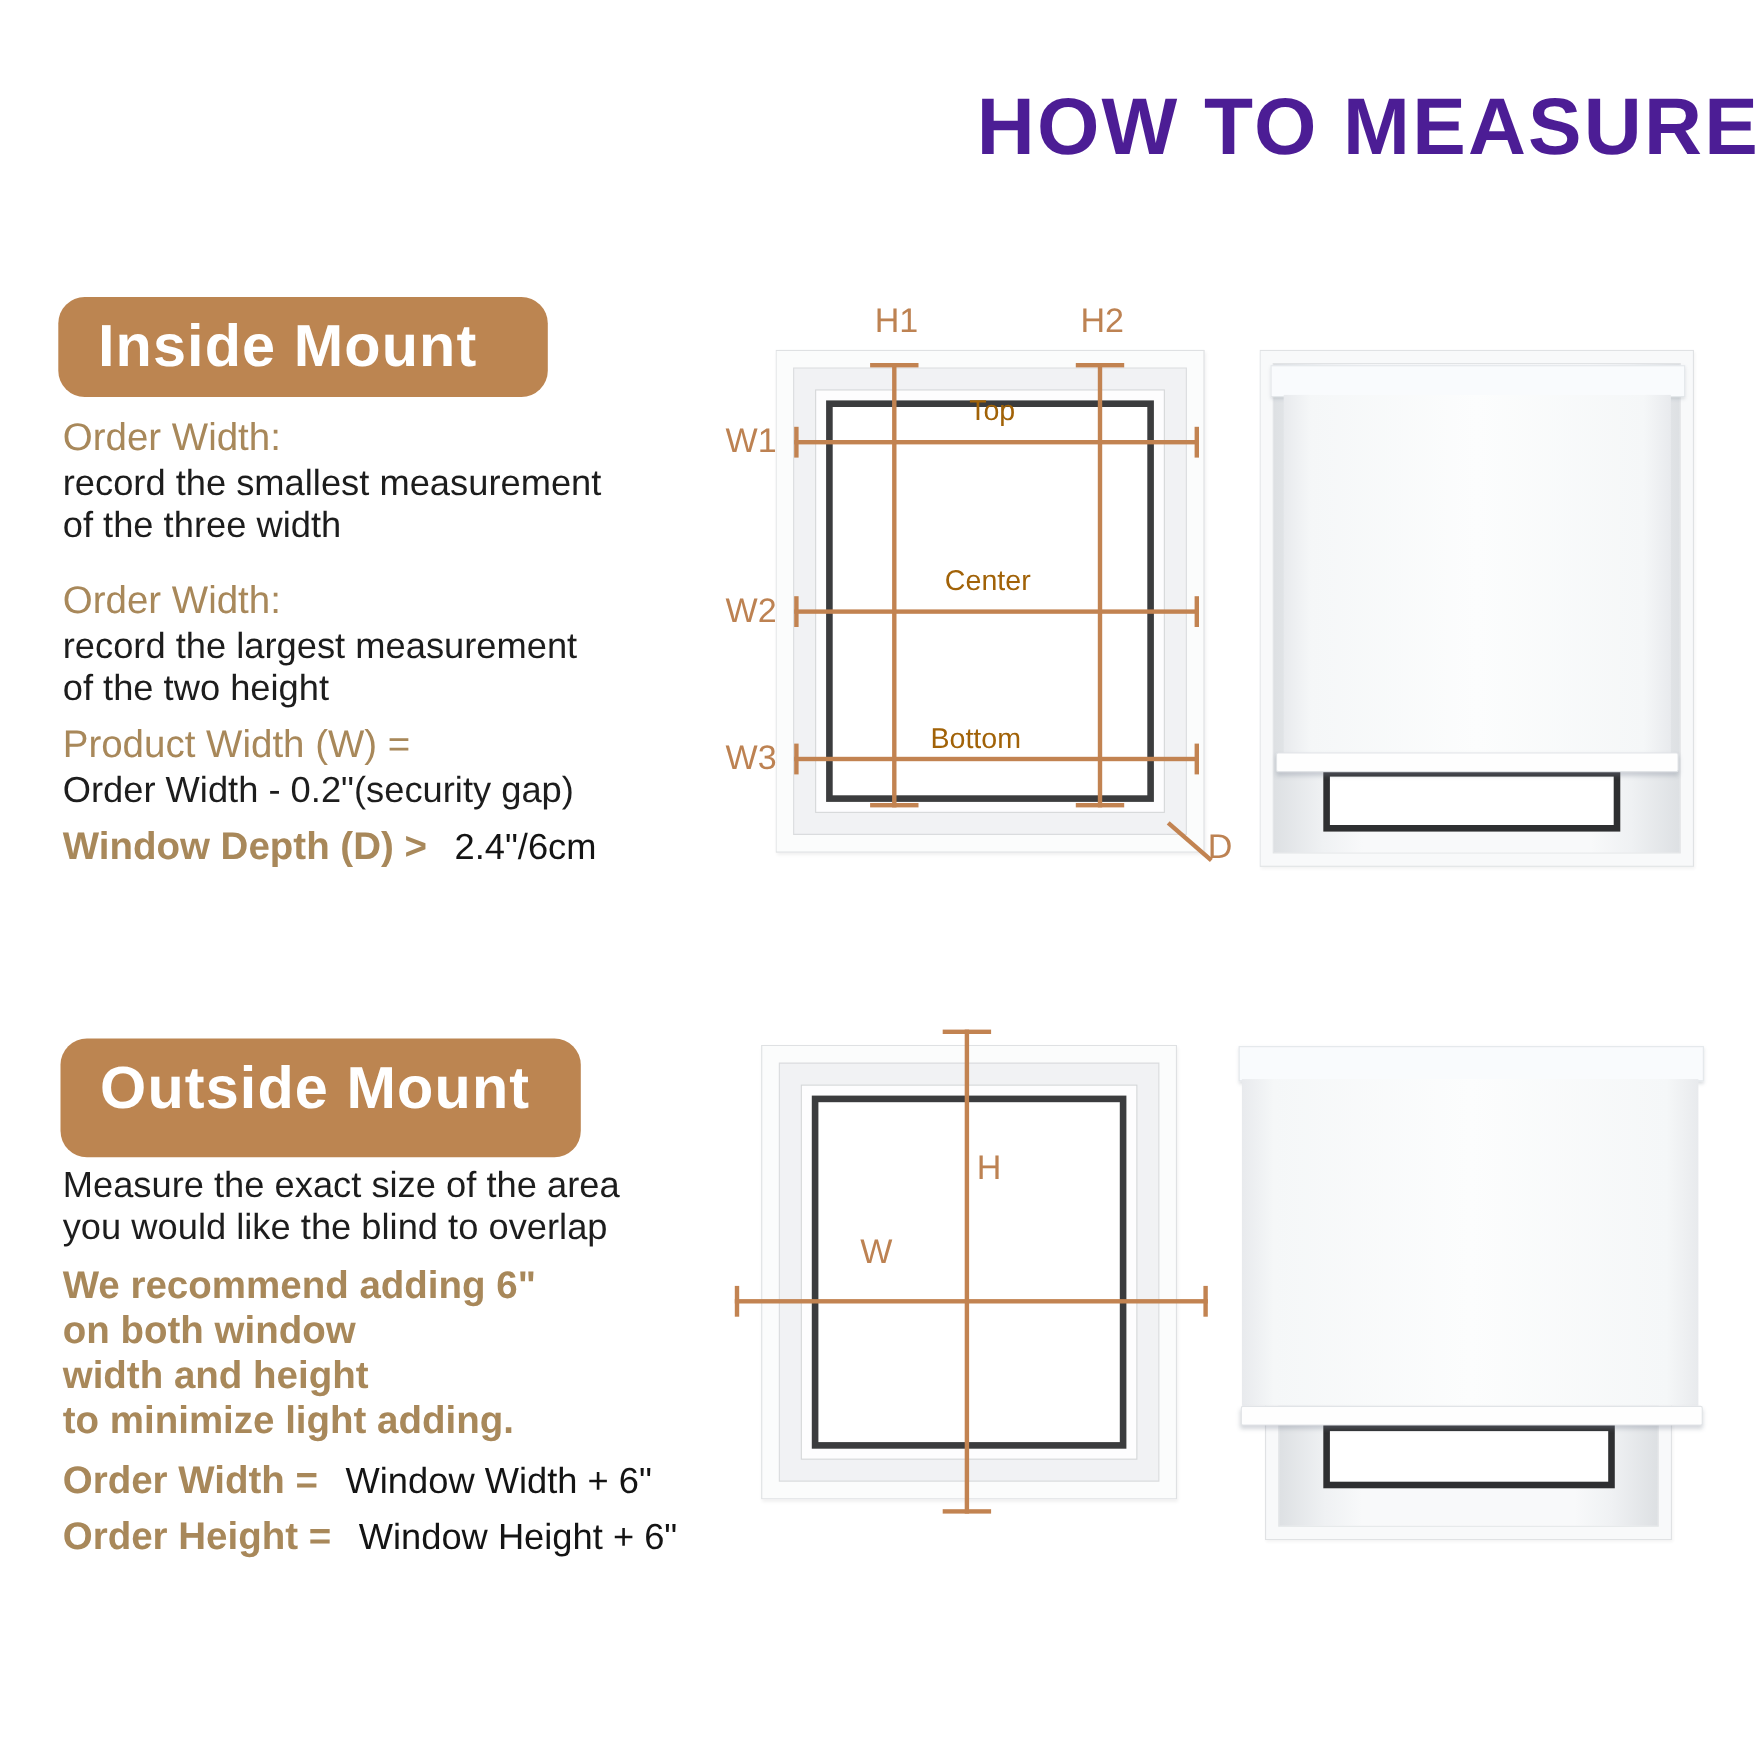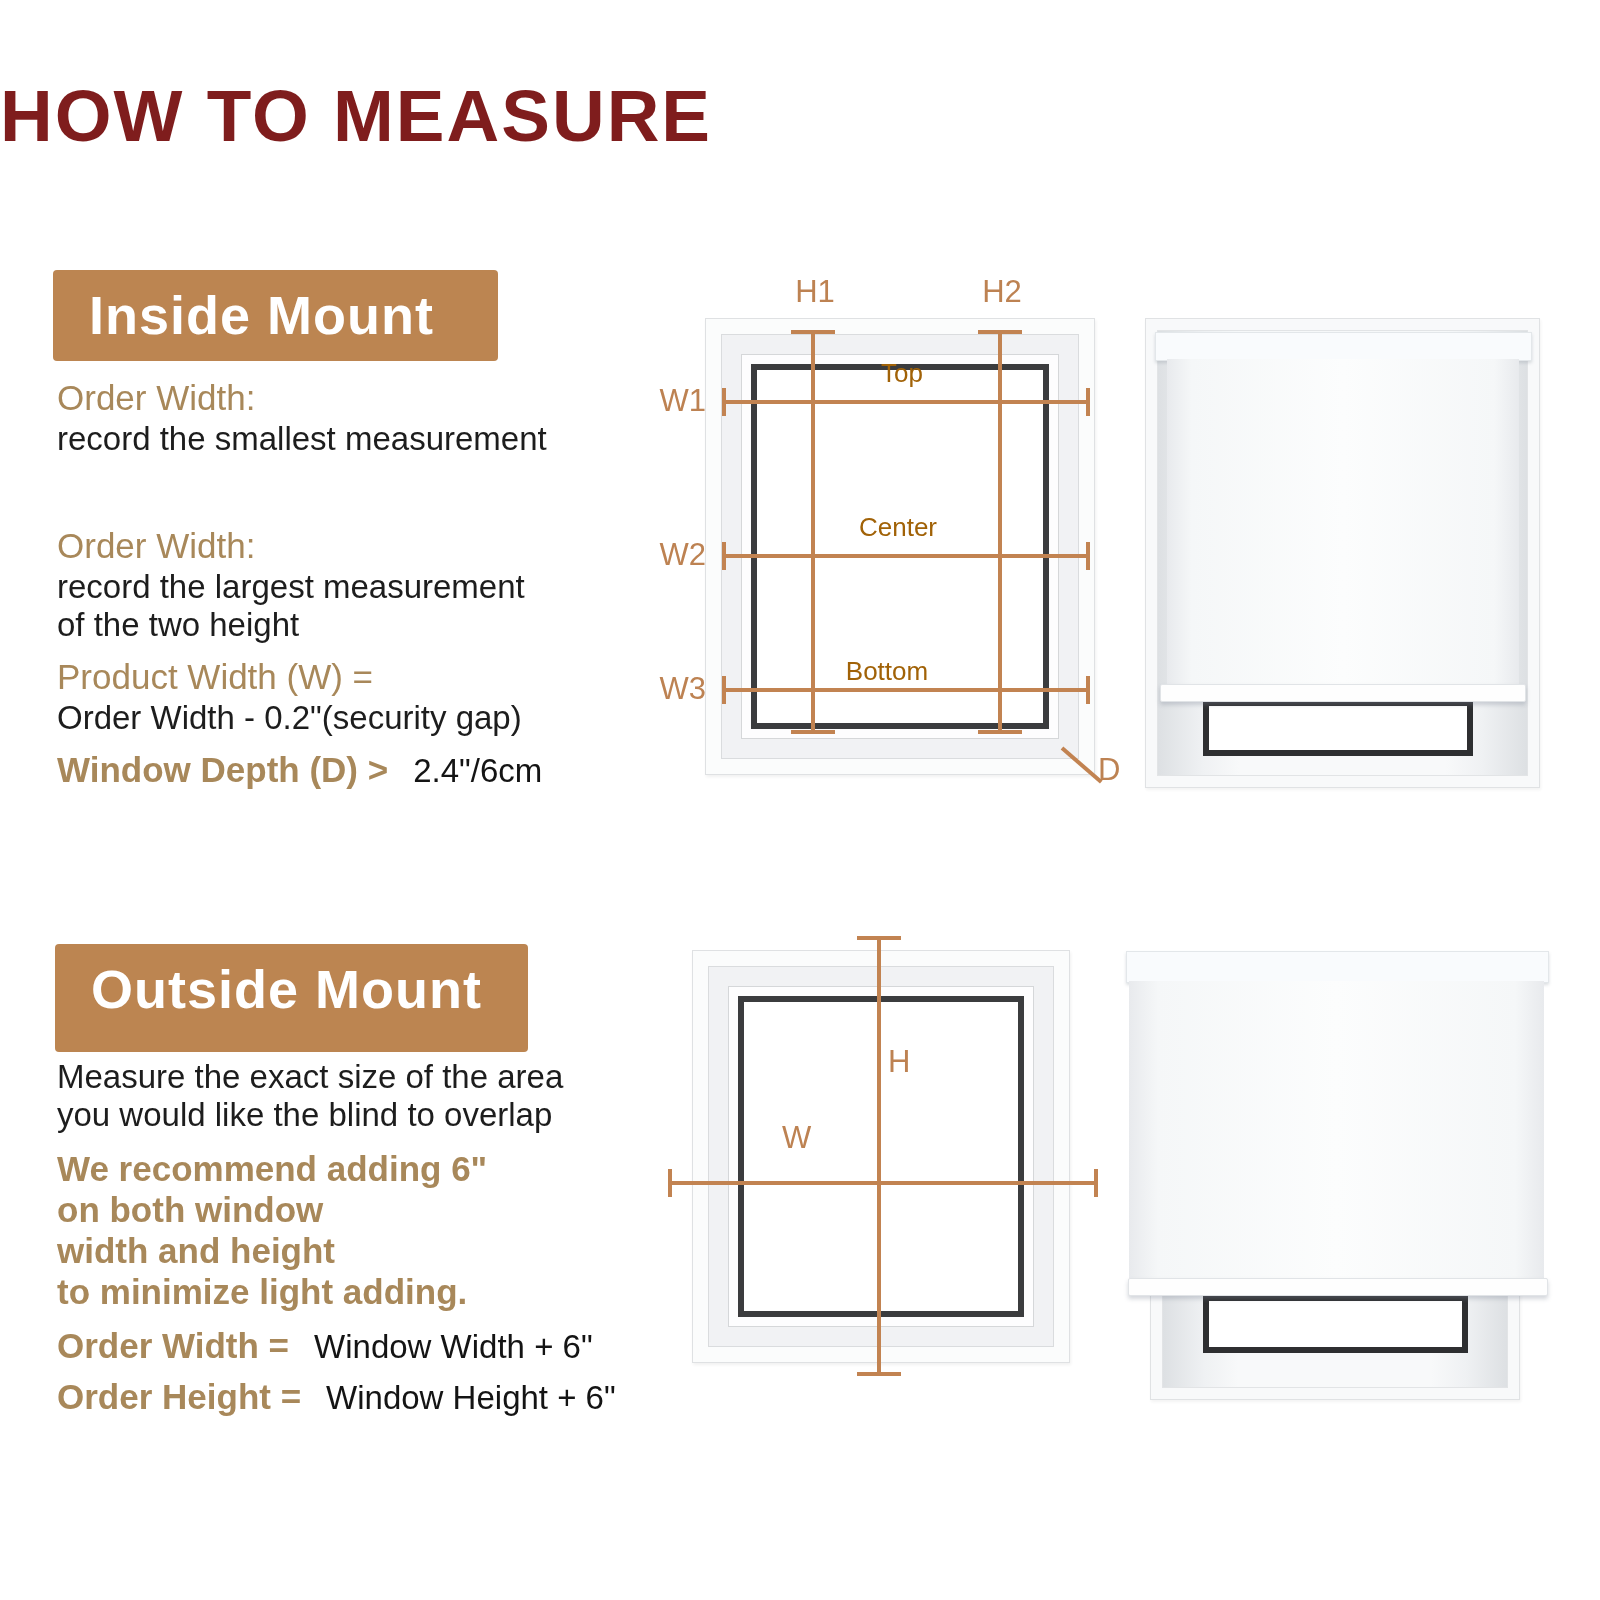--- a/index.html
+++ b/index.html
@@ -1,22 +1,22 @@
 <!DOCTYPE html>
 <html><head>
 <meta charset="utf-8">
 <style>
   html,body{margin:0;padding:0;background:#ffffff;}
   .canvas{position:relative;width:1600px;height:1600px;background:#fff;overflow:hidden;
           font-family:"Liberation Sans",sans-serif;}
 
   
-  .title{position:absolute;left:0;right:0;top:74px;text-align:left;
-         font-size:73px;font-weight:700;letter-spacing:2px;color:#7f1d1d;}
-  .badge{position:absolute;background:#bc8551;border-radius:4px;color:#fff;
+  .title{position:absolute;left:0;right:0;top:74px;text-align:right;
+         font-size:73px;font-weight:700;letter-spacing:2px;color:#4c1d95;}
+  .badge{position:absolute;background:#bc8551;border-radius:24px;color:#fff;
          font-weight:700;font-size:54px;line-height:91px;padding-left:36px;letter-spacing:1px;}
   .badge-inside{left:53px;top:270px;width:409px;height:91px;}
   .badge-outside{left:55px;top:944px;width:437px;height:108px;}
 
   .tb{position:absolute;left:57px;}
   .tb .head{font-size:35px;line-height:44px;font-weight:400;color:#a8885a;}
   .tb .line{font-size:33px;line-height:38px;color:#1d1d1d;}
   .inline-row{position:absolute;left:57px;display:flex;align-items:baseline;gap:25px;}
   .inline-row .head{font-size:35px;font-weight:700;color:#a8885a;}
   .inline-row .value{font-size:33px;color:#141414;}
@@ -64,20 +64,21 @@
 
 <div class="canvas">
 
   <div class="title">HOW TO MEASURE</div>
 
   <div class="badge badge-inside">Inside Mount</div>
 
   <div class="tb" style="top:376px;">
     <div class="head">Order Width:</div>
     <div class="line">record the smallest measurement</div>
+    <div class="line">of the three width</div>
   </div>
 
   <div class="tb" style="top:524px;">
     <div class="head">Order Width:</div>
     <div class="line">record the largest measurement</div>
     <div class="line">of the two height</div>
   </div>
 
   <div class="tb" style="top:655px;">
     <div class="head">Product Width (W) =</div>

